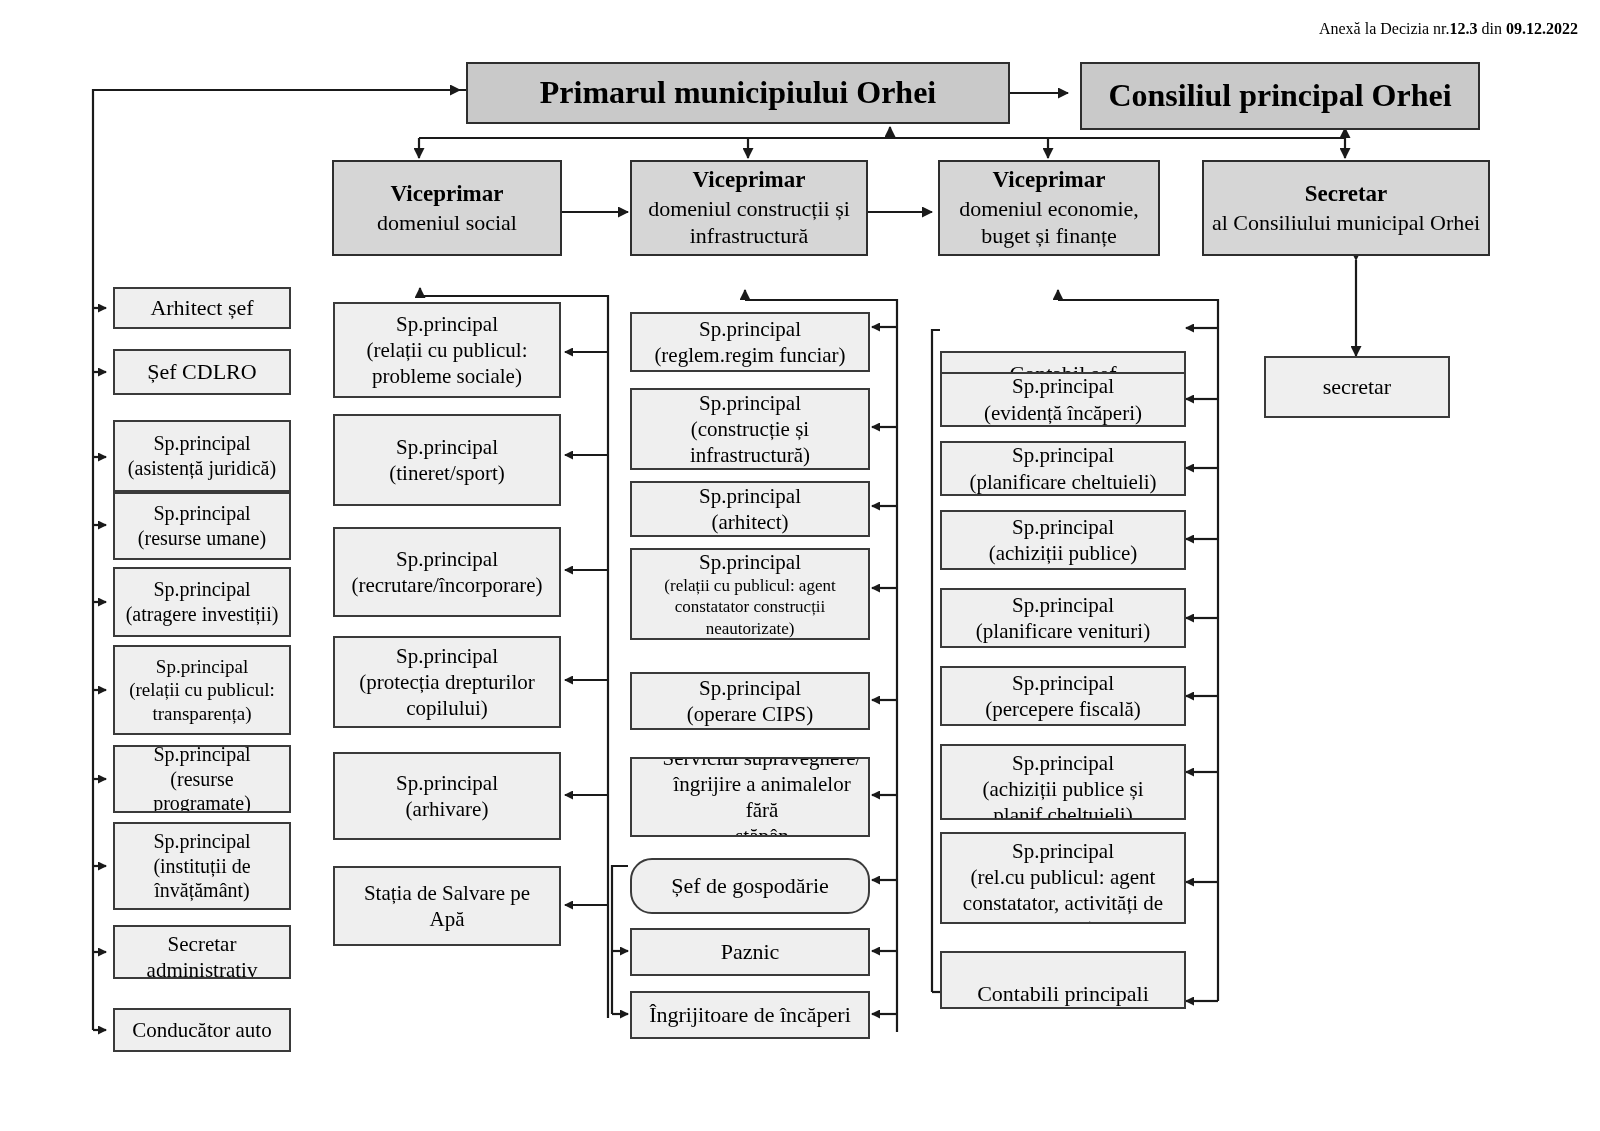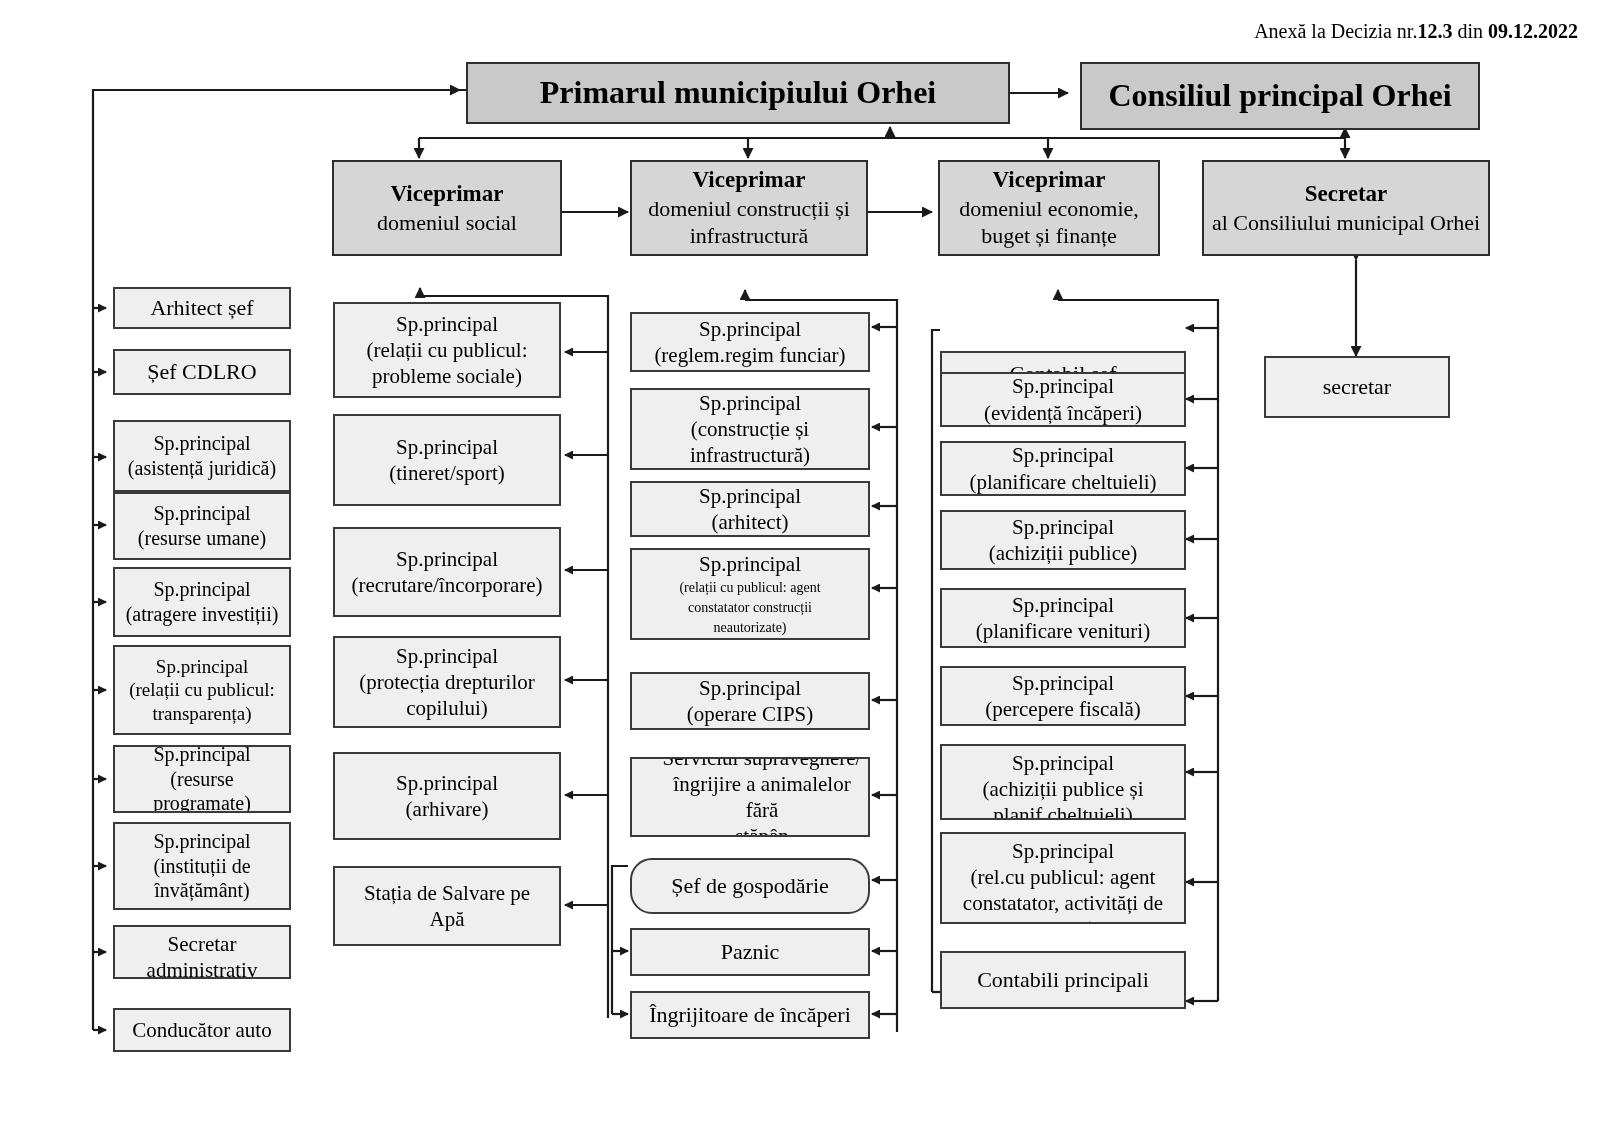--- a/index.html
+++ b/index.html
@@ -48,26 +48,26 @@
   .node .inner {
     padding: 0 6px;
     width: 100%;
   }
   .t-bold { font-weight: bold; display: block; }
   .fs-26 { font-size: 32px; }
   .fs-23 { font-size: 23px; }
   .fs-22 { font-size: 22px; }
   .fs-21 { font-size: 21px; }
   .fs-20 { font-size: 20px; }
-  .fs-17 { font-size: 14px; }
+  .fs-17 { font-size: 17px; }
   #header-note {
     position: absolute;
     right: 22px;
     top: 20px;
-    font-size: 20px;
+    font-size: 16px;
     color: #000;
     white-space: nowrap;
   }
   #header-note b { font-weight: bold; }
   .clip-bottom { align-items: flex-start; padding-top: 4px; }
 </style>
 </head>
 <body>
 
 <div id="page">
@@ -385,21 +385,21 @@
     </div>
   </div>
   <div class="node clip-bottom" style="left:940px;top:832px;width:246px;height:92px;">
     <div class="inner fs-21">
       <span>Sp.principal</span><br>
       <span>(rel.cu publicul: agent</span><br>
       <span>constatator, activități de</span><br>
       <span>comerț)</span>
     </div>
   </div>
-  <div class="node" style="left:940px;top:951px;width:246px;height:58px;">
+  <div class="node" style="left:940px;top:951px;width:246px;height:58px;align-items:flex-end;">
     <div class="inner fs-22"><span>Contabili principali</span></div>
   </div>
 
   <div class="node" style="left:1264px;top:356px;width:186px;height:62px;">
     <div class="inner fs-22"><span>secretar</span></div>
   </div>
 
 </div>
 
 </body></html>

